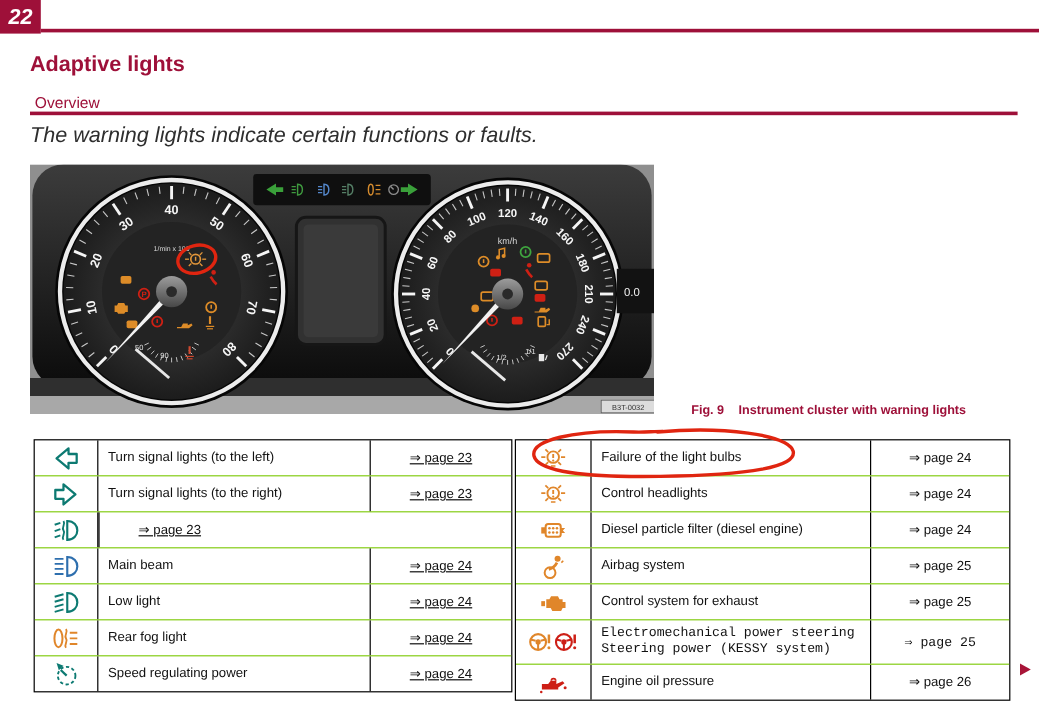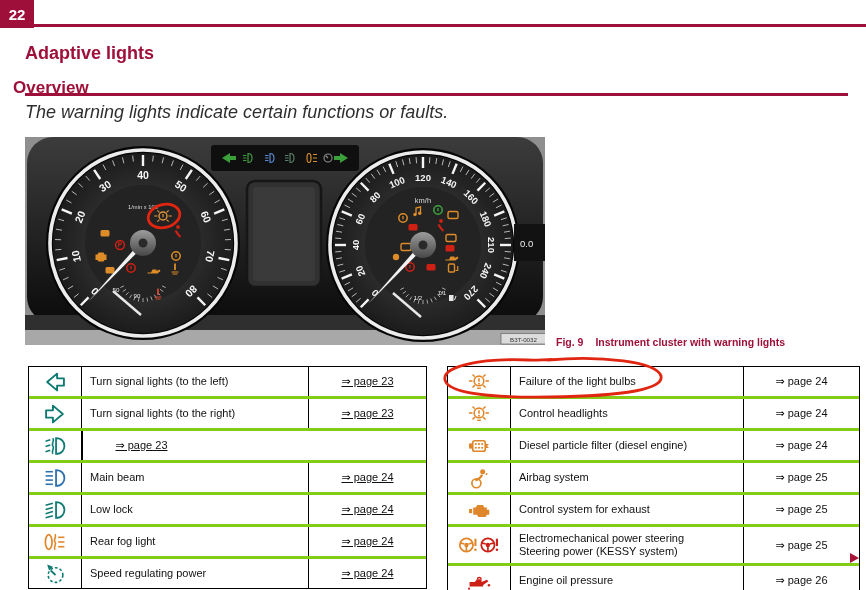--- a/index.html
+++ b/index.html
@@ -1,33 +1,33 @@
 <!DOCTYPE html>
 <html style="--maroon: #9e1039;"><head>
 <meta charset="utf-8">
 <style>
   html,body{margin:0;padding:0;background:#fff;}
   .page{position:relative;width:866px;height:590px;background:#ffffff;
         font-family:"Liberation Sans",sans-serif;overflow:hidden;}
   .pagenum{position:absolute;left:0;top:0;width:34px;height:28px;background:var(--maroon,#9e1039);
-        color:#fff;font-weight:bold;font-size:15px;display:flex;align-items:center;justify-content:center;}
+        color:#fff;font-weight:bold;font-size:18px;display:flex;align-items:center;justify-content:center;font-style:italic;}
   .htitle{position:absolute;left:45px;top:6px;font-size:13px;font-weight:bold;color:var(--maroon,#9e1039);}
   .hrule{position:absolute;left:34px;top:24px;right:0;height:3px;background:var(--maroon,#9e1039);}
   .h1{position:absolute;left:25px;top:43px;font-size:18px;font-weight:bold;color:var(--maroon,#9e1039);}
-  .h2{position:absolute;left:13px;top:78px;font-size:17px;font-weight:bold;color:var(--maroon,#9e1039);}
+  .h2{position:absolute;left:29px;top:78px;font-size:13px;font-weight:normal;color:var(--maroon,#9e1039);}
   .secrule{position:absolute;left:25px;top:93px;width:823px;height:2.5px;background:var(--maroon,#9e1039);}
   .intro{position:absolute;left:25px;top:102px;font-size:18px;font-style:italic;color:#2e2e2e;margin:0;}
   .figure{position:absolute;left:25px;top:137px;width:520px;height:208px;}
   .caption{position:absolute;left:556px;top:336px;font-size:10.5px;font-weight:bold;color:var(--maroon,#9e1039);}
-  .caption .figlab{margin-right:12px;}
+  .caption .figlab{margin-right:12px;margin-left:20px;}
   .wtable{position:absolute;border:1.5px solid #000;font-size:11px;color:#111;background:#fff;}
   #left-table{left:28px;top:366px;width:397px;}
-  #right-table{left:447px;top:366px;width:411px;}
-  .trow{display:flex;align-items:stretch;border-bottom:3px solid #84cc16;height:29px;}
-  .trow.tall{height:36px;}
+  #right-table{left:429px;top:366px;width:411px;}
+  .trow{display:flex;align-items:stretch;border-bottom:1px solid #84cc16;height:29px;}
+  .trow.tall{height:36px;font-family:Liberation Mono, monospace;}
   .trow:last-child{border-bottom:none;}
   .ticon{display:flex;align-items:center;justify-content:center;border-right:1px solid #000;}
   #left-table .ticon{width:52px;}
   #right-table .ticon{width:62px;}
   .tlabel{flex:1;display:flex;flex-direction:column;justify-content:center;padding:0 8px;line-height:1.15;}
   .tpage{display:flex;align-items:center;justify-content:center;border-left:1px solid #000;}
   #left-table .tpage{width:117px;text-decoration:underline;}
   #right-table .tpage{width:115px;}
   .annot{position:absolute;left:430px;top:352px;width:250px;height:56px;pointer-events:none;}
   .contmark{position:absolute;left:850px;top:553px;width:0;height:0;
@@ -404,21 +404,21 @@
         <div class="ticon">
           <svg width="26" height="22" viewBox="0 0 24 21">
             <path d="M13 3 C18.5 3 21 7 21 10.5 C21 14 18.5 18 13 18 L13 3 Z" fill="none" stroke="#0d7a72" stroke-width="1.7"></path>
             <line x1="10" y1="4" x2="3" y2="6" stroke="#0d7a72" stroke-width="1.5"></line>
             <line x1="10" y1="8" x2="3" y2="10" stroke="#0d7a72" stroke-width="1.5"></line>
             <line x1="10" y1="12" x2="3" y2="14" stroke="#0d7a72" stroke-width="1.5"></line>
             <line x1="10" y1="16" x2="3" y2="18" stroke="#0d7a72" stroke-width="1.5"></line>
           </svg>
         </div>
         <div class="tlabel">
-          <div>Low lock</div>
+          <div>Low light</div>
         </div>
         <div class="tpage">⇒ page 24</div>
       </div>
       <div class="trow">
         <div class="ticon">
           <svg width="26" height="22" viewBox="0 0 24 21">
             <ellipse cx="6" cy="10.5" rx="3.2" ry="7" fill="none" stroke="#e0862a" stroke-width="1.6"></ellipse>
         <path d="M12 3 C14 6 10 8 12 10.5 C14 13 10 15 12 18" fill="none" stroke="#e0862a" stroke-width="1.5"></path>
         <line x1="15" y1="6" x2="21" y2="6" stroke="#e0862a" stroke-width="1.5"></line>
             <line x1="15" y1="10.5" x2="21" y2="10.5" stroke="#e0862a" stroke-width="1.5"></line>

